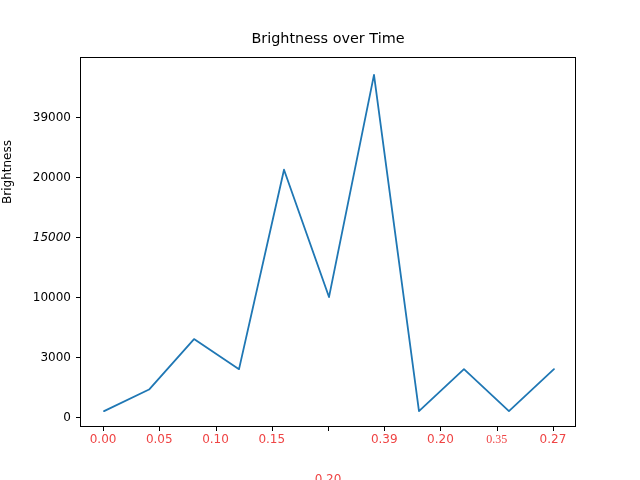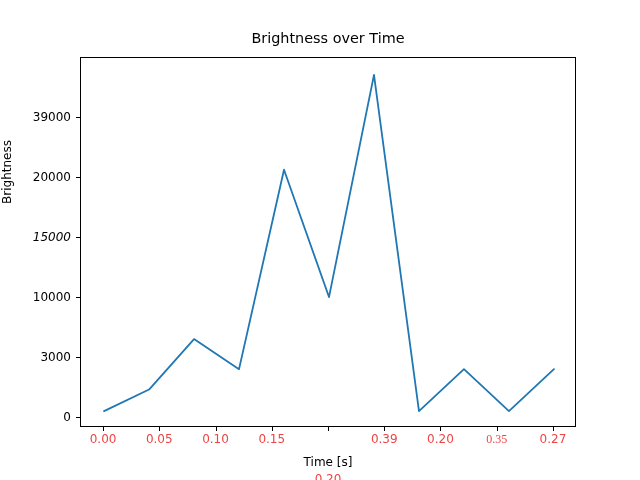--- a/index.html
+++ b/index.html
@@ -161,15 +161,14 @@
       <div class="tick-mark-x" style="left: 496.707px;"></div>
       <div class="tick-mark-x" style="left: 552.943px;"></div>
     </div>
 
   <div id="plot-area">
     <svg id="plot-svg" viewBox="0 0 496 370" preserveAspectRatio="none">
       <polyline id="data-line" fill="none" stroke="#1f77b4" stroke-width="1.8" stroke-linejoin="round" stroke-linecap="round" points="23.06,353.18 68.05,331.56 113.03,281.10 158.02,311.14 203.01,111.72 248.00,239.06 292.99,16.82 337.98,353.18 382.97,311.14 427.95,353.18 472.94,311.14"></polyline>
     </svg>
   </div>
 
-  <div id="x-axis-label">Time [s]</div>
 
 </div>
 
 </body></html>

